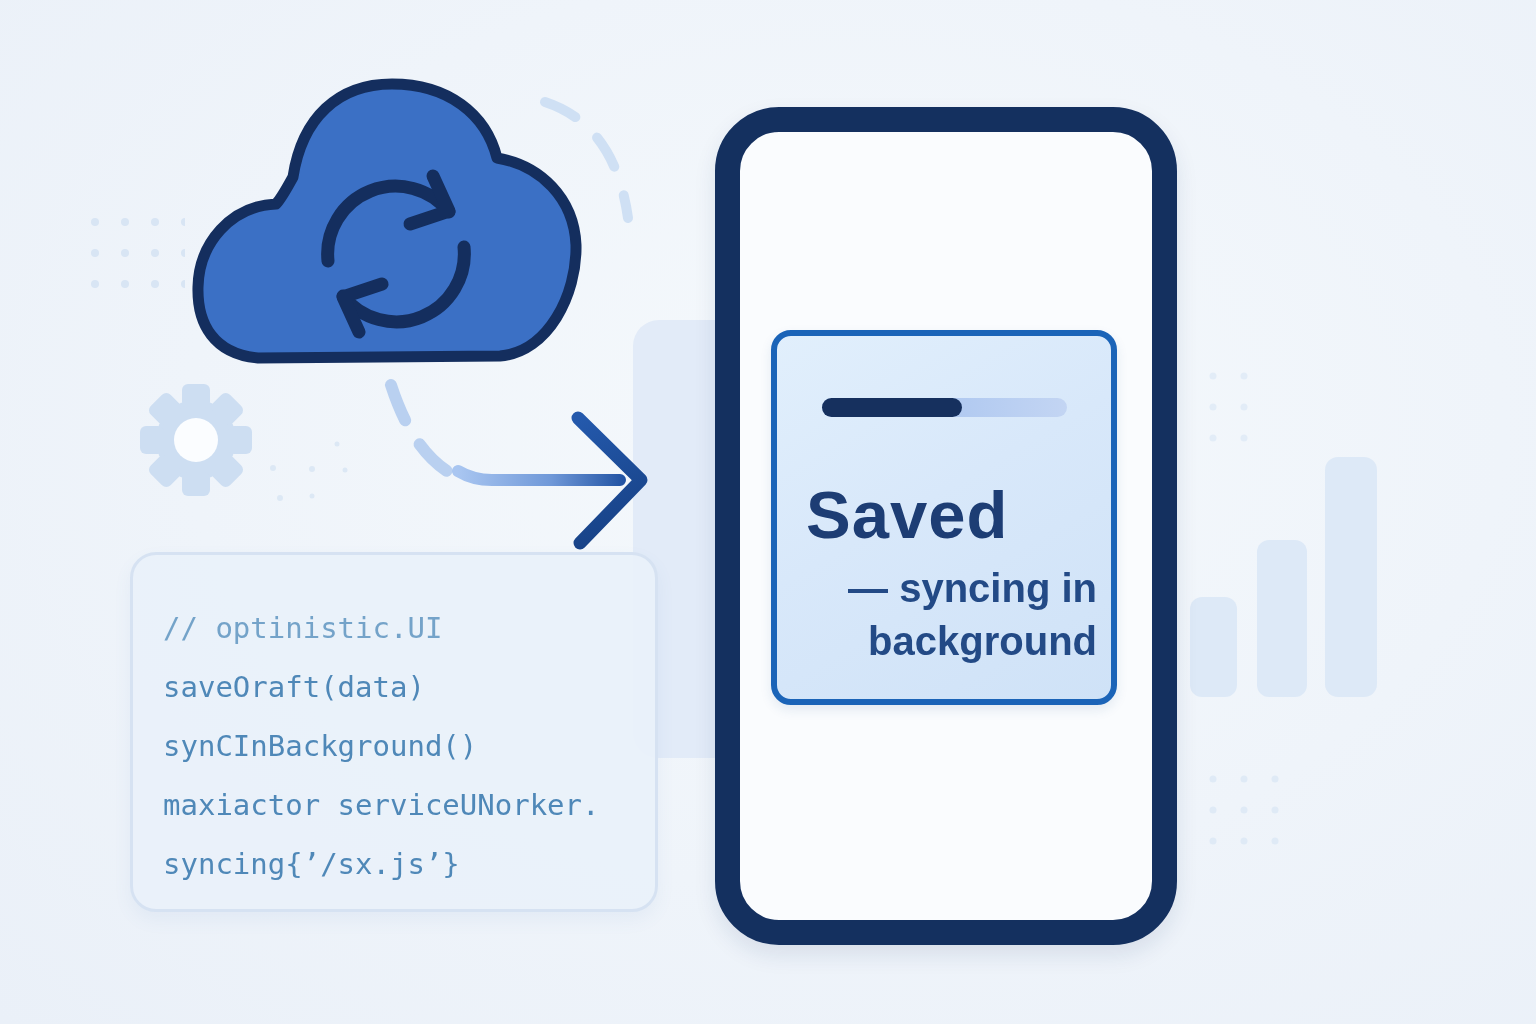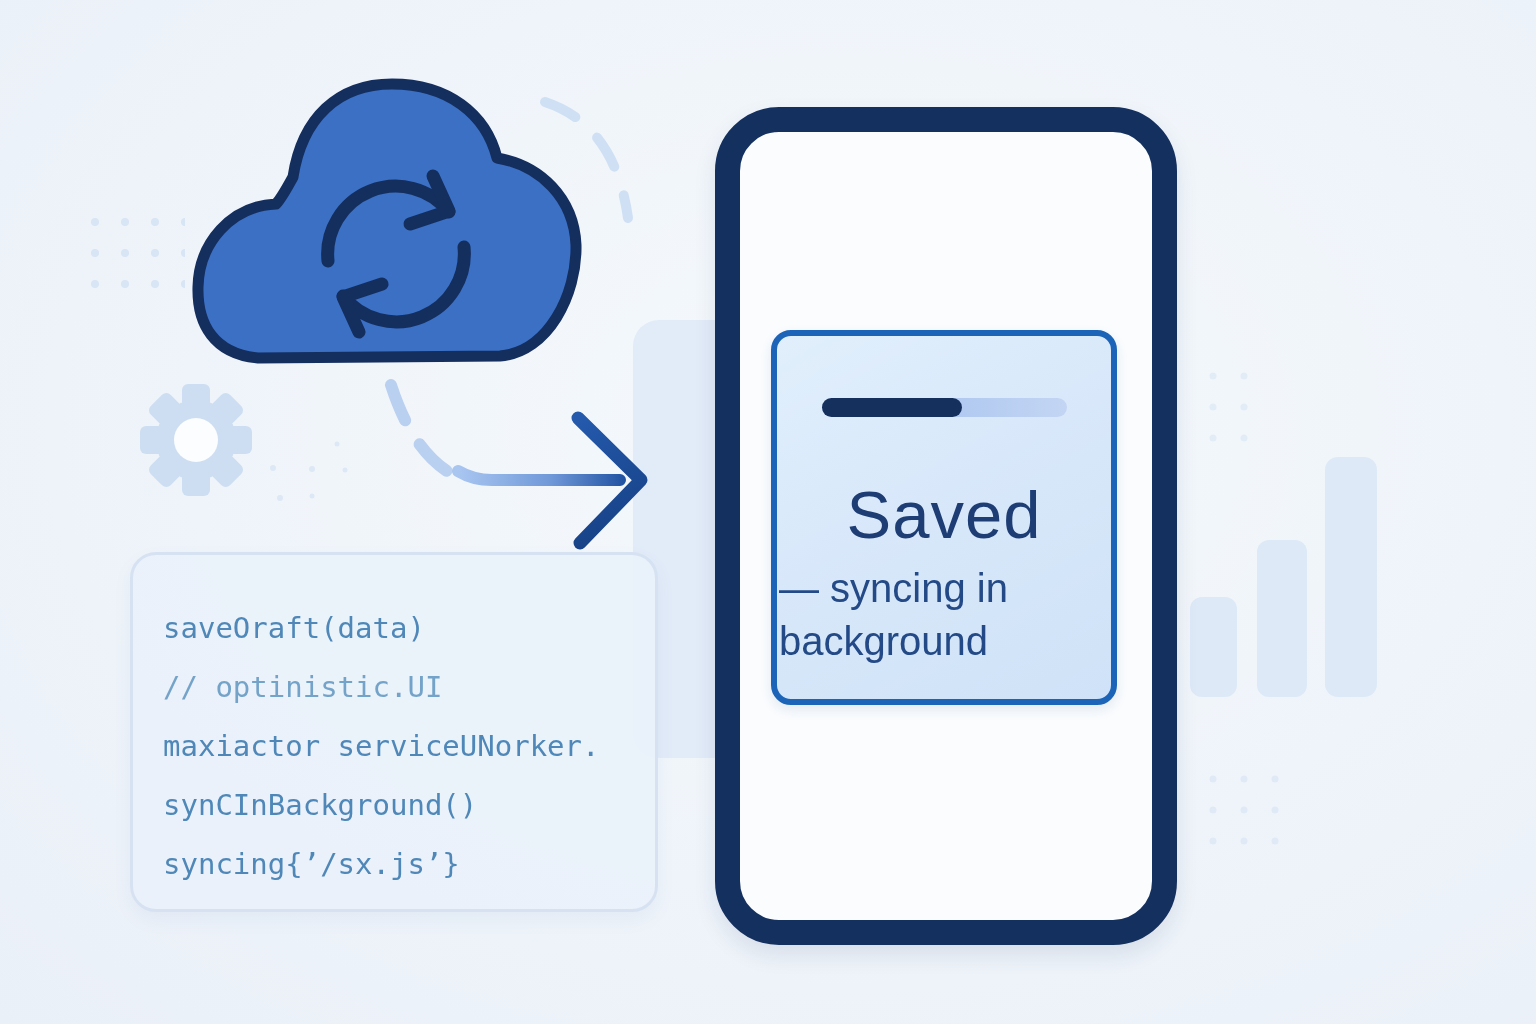--- a/index.html
+++ b/index.html
@@ -44,26 +44,27 @@
   .progress-track{
     position:absolute;left:45px;top:62px;width:245px;height:19px;border-radius:10px;
     background:linear-gradient(to right,#a9c4ee 0%,#b3cbf1 60%,#c3d5f3 100%);
   }
   .progress-fill{
     position:absolute;left:0;top:0;height:19px;border-radius:10px;
     background:#16305e;width:57%;
   }
   .status-title{
     position:absolute;left:0;top:140px;width:100%;
-    text-align:center;font-size:67px;font-weight:normal;letter-spacing:1px;
+    font-size:67px;font-weight:bold;letter-spacing:1px;
     color:#1d3d74;
+    padding-left:29px;
   }
   .status-subtitle{
-    position:absolute;left:2px;top:226px;width:300px;
-    text-align:left;font-size:40px;line-height:53px;font-weight:400;
+    position:absolute;left:20px;top:226px;width:300px;
+    text-align:right;font-size:40px;line-height:53px;font-weight:700;
     color:#234a86;
   }
 </style>
 </head>
 <body>
 
 <div id="canvas">
 
   <svg id="decor" viewBox="0 0 1536 1024">
     <defs>
@@ -142,24 +143,24 @@
       <g fill="none" stroke="#142e5e" stroke-width="13" stroke-linecap="round" stroke-linejoin="round">
         <path d="M 328 261 A 68 68 0 0 1 449 212"></path>
         <path d="M 433 176 L 449 211 L 410 224"></path>
         <path d="M 464 247 A 68 68 0 0 1 343 296"></path>
         <path d="M 359 332 L 343 297 L 382 284"></path>
       </g>
     </g>
   </svg>
 
   <div class="code-box">
+    <div class="code-line comment">// optinistic.UI</div>
     <div class="code-line">saveOraft(data)</div>
-    <div class="code-line comment">// optinistic.UI</div>
+    <div class="code-line">synCInBackground()</div>
     <div class="code-line">maxiactor serviceUNorker.</div>
-    <div class="code-line">synCInBackground()</div>
     <div class="code-line">syncing{’/sx.js’}</div>
   </div>
 
   <div class="phone">
     <div class="status-card">
       <div class="progress-track">
         <div class="progress-fill" style="width: 57%;"></div>
       </div>
       <div class="status-title">Saved</div>
       <div class="status-subtitle">— syncing in background</div>

